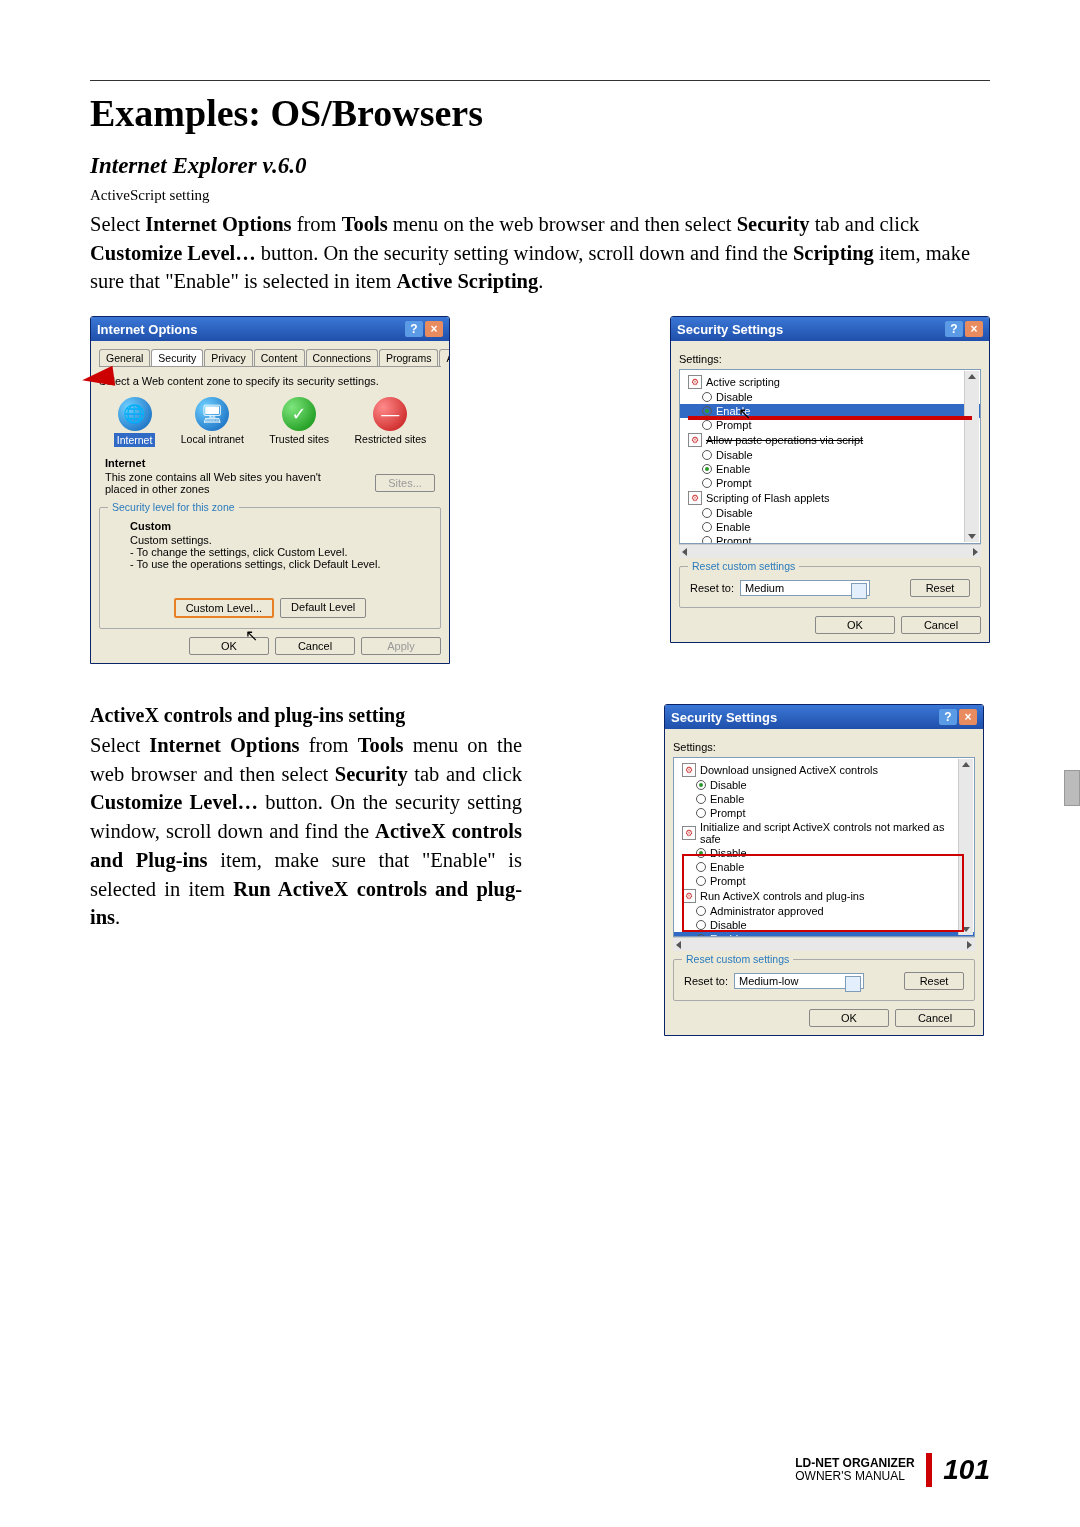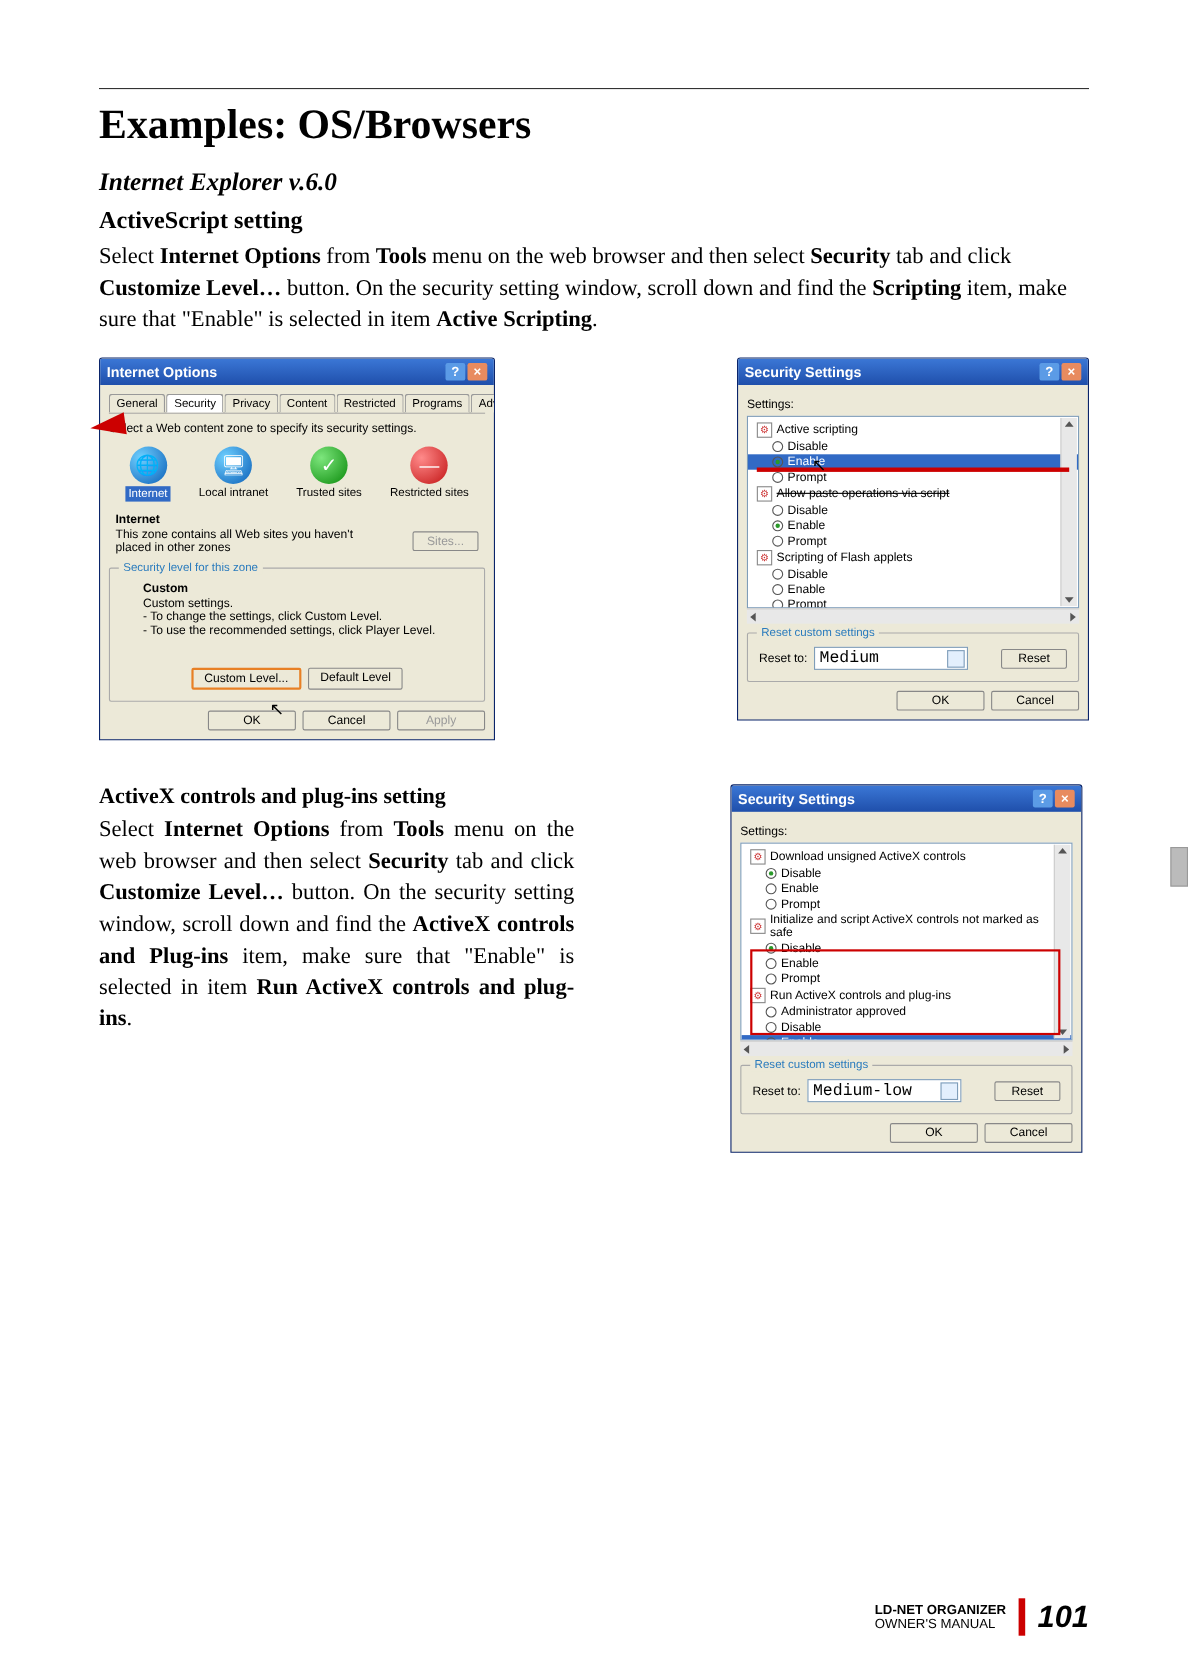--- a/index.html
+++ b/index.html
@@ -20,21 +20,21 @@
   .top-header {
     text-align: right;
     font-style: italic;
     font-size: 20px;
     color: #333;
     margin-bottom: 30px;
   }
   h1 { font-size: 38px; font-weight: bold; margin: 10px 0 18px 0; }
   h2 { font-size: 28px; font-weight: bold; margin: 0 0 24px 0; }
   h3 { font-size: 23px; font-weight: bold; font-style: italic; margin: 0 0 8px 0; }
-  h4 { font-size: 22px; font-weight: bold; margin: 0 0 6px 0; }
+  h4 { font-size: 15px; font-weight: normal; margin: 0 0 6px 0; }
   p.body { font-size: 20.5px; line-height: 1.4; margin: 0 0 18px 0; }
   .bold { font-weight: bold; }
   .figs-row {
     display: flex;
     justify-content: space-between;
     margin: 20px 0 40px 0;
   }
   .left-col { width: 48%; }
   .right-col { width: 48%; }
   .xp-dialog {
@@ -130,22 +130,22 @@
   .scroll-arrows { position:absolute; right:1px; top:1px; bottom:1px; width:15px; background:#e8e8e8; border-left:1px solid #ccc;}
   .scroll-arrows::before,.scroll-arrows::after{content:"";position:absolute;left:3px;width:0;height:0;border-left:4px solid transparent;border-right:4px solid transparent;}
   .scroll-arrows::before{top:3px;border-bottom:5px solid #555;}
   .scroll-arrows::after{bottom:3px;border-top:5px solid #555;}
   .hscroll{height:14px;background:#e8e8e8;border-top:1px solid #ccc;position:relative;}
   .hscroll::before,.hscroll::after{content:"";position:absolute;top:3px;width:0;height:0;border-top:4px solid transparent;border-bottom:4px solid transparent;}
   .hscroll::before{left:3px;border-right:5px solid #555;}
   .hscroll::after{right:3px;border-left:5px solid #555;}
   .reset-row { display:flex; align-items:center; gap:6px; margin-top:4px;}
   .combo {
-    background:#fff; border:1px solid #7f9db9; padding:1px 18px 1px 4px; width:140px;
-    position:relative; font-size:15px;font-family:Liberation Mono, monospace;
+    background:#fff; border:1px solid #7f9db9; padding:1px 18px 1px 4px; width:130px;
+    position:relative; font-size:11px;
   }
   .combo::after{content:"";position:absolute;right:2px;top:2px;width:14px;height:14px;background:#e3effd;border:1px solid #7f9db9;}
   .red-ann { position:absolute; border:2px solid #cc0000; pointer-events:none; }
   .red-arrow {
     position:absolute; width:0; height:0; pointer-events:none;
     border-top: 10px solid transparent;
     border-bottom: 10px solid transparent;
     border-right: 32px solid #cc0000;
     transform: rotate(-8deg);
   }
@@ -189,21 +189,21 @@
             <div class="titlebar-btn help">?</div>
             <div class="titlebar-btn">×</div>
           </div>
         </div>
         <div class="dlg-body">
           <div class="tabs">
             <div class="tab">General</div>
             <div class="tab active">Security</div>
             <div class="tab">Privacy</div>
             <div class="tab">Content</div>
-            <div class="tab">Restricted</div>
+            <div class="tab">Connections</div>
             <div class="tab">Programs</div>
             <div class="tab">Advanced</div>
           </div>
           <div class="label-line">Select a Web content zone to specify its security settings.</div>
           <div class="zones">
             <div class="zone selected">
               <div class="zone-icon globe">🌐</div>
               <div class="zone-label">Internet</div>
             </div>
             <div class="zone">
@@ -224,21 +224,21 @@
             <div style="display:flex;justify-content:space-between;align-items:center;">
               <div style="width:220px;">This zone contains all Web sites you haven't placed in other zones</div>
               <div class="btn" style="min-width:60px;color:#999;">Sites...</div>
             </div>
           </div>
           <div class="groupbox">
             <span class="groupbox-title blue">Security level for this zone</span>
             <div style="font-weight:bold;margin:4px 0 2px 20px;">Custom</div>
             <div style="margin-left:20px;">Custom settings.</div>
             <div style="margin-left:20px;">- To change the settings, click Custom Level.</div>
-            <div style="margin-left:20px;">- To use the recommended settings, click Player Level.</div>
+            <div style="margin-left:20px;">- To use the operations settings, click Default Level.</div>
             <div class="btn-row center" style="margin-top:28px;">
               <div class="btn orange">Custom Level...</div>
               <div class="btn">Default Level</div>
             </div>
           </div>
           <div class="btn-row">
             <div class="btn">OK</div>
             <div class="btn">Cancel</div>
             <div class="btn" style="color:#999;">Apply</div>
           </div>

